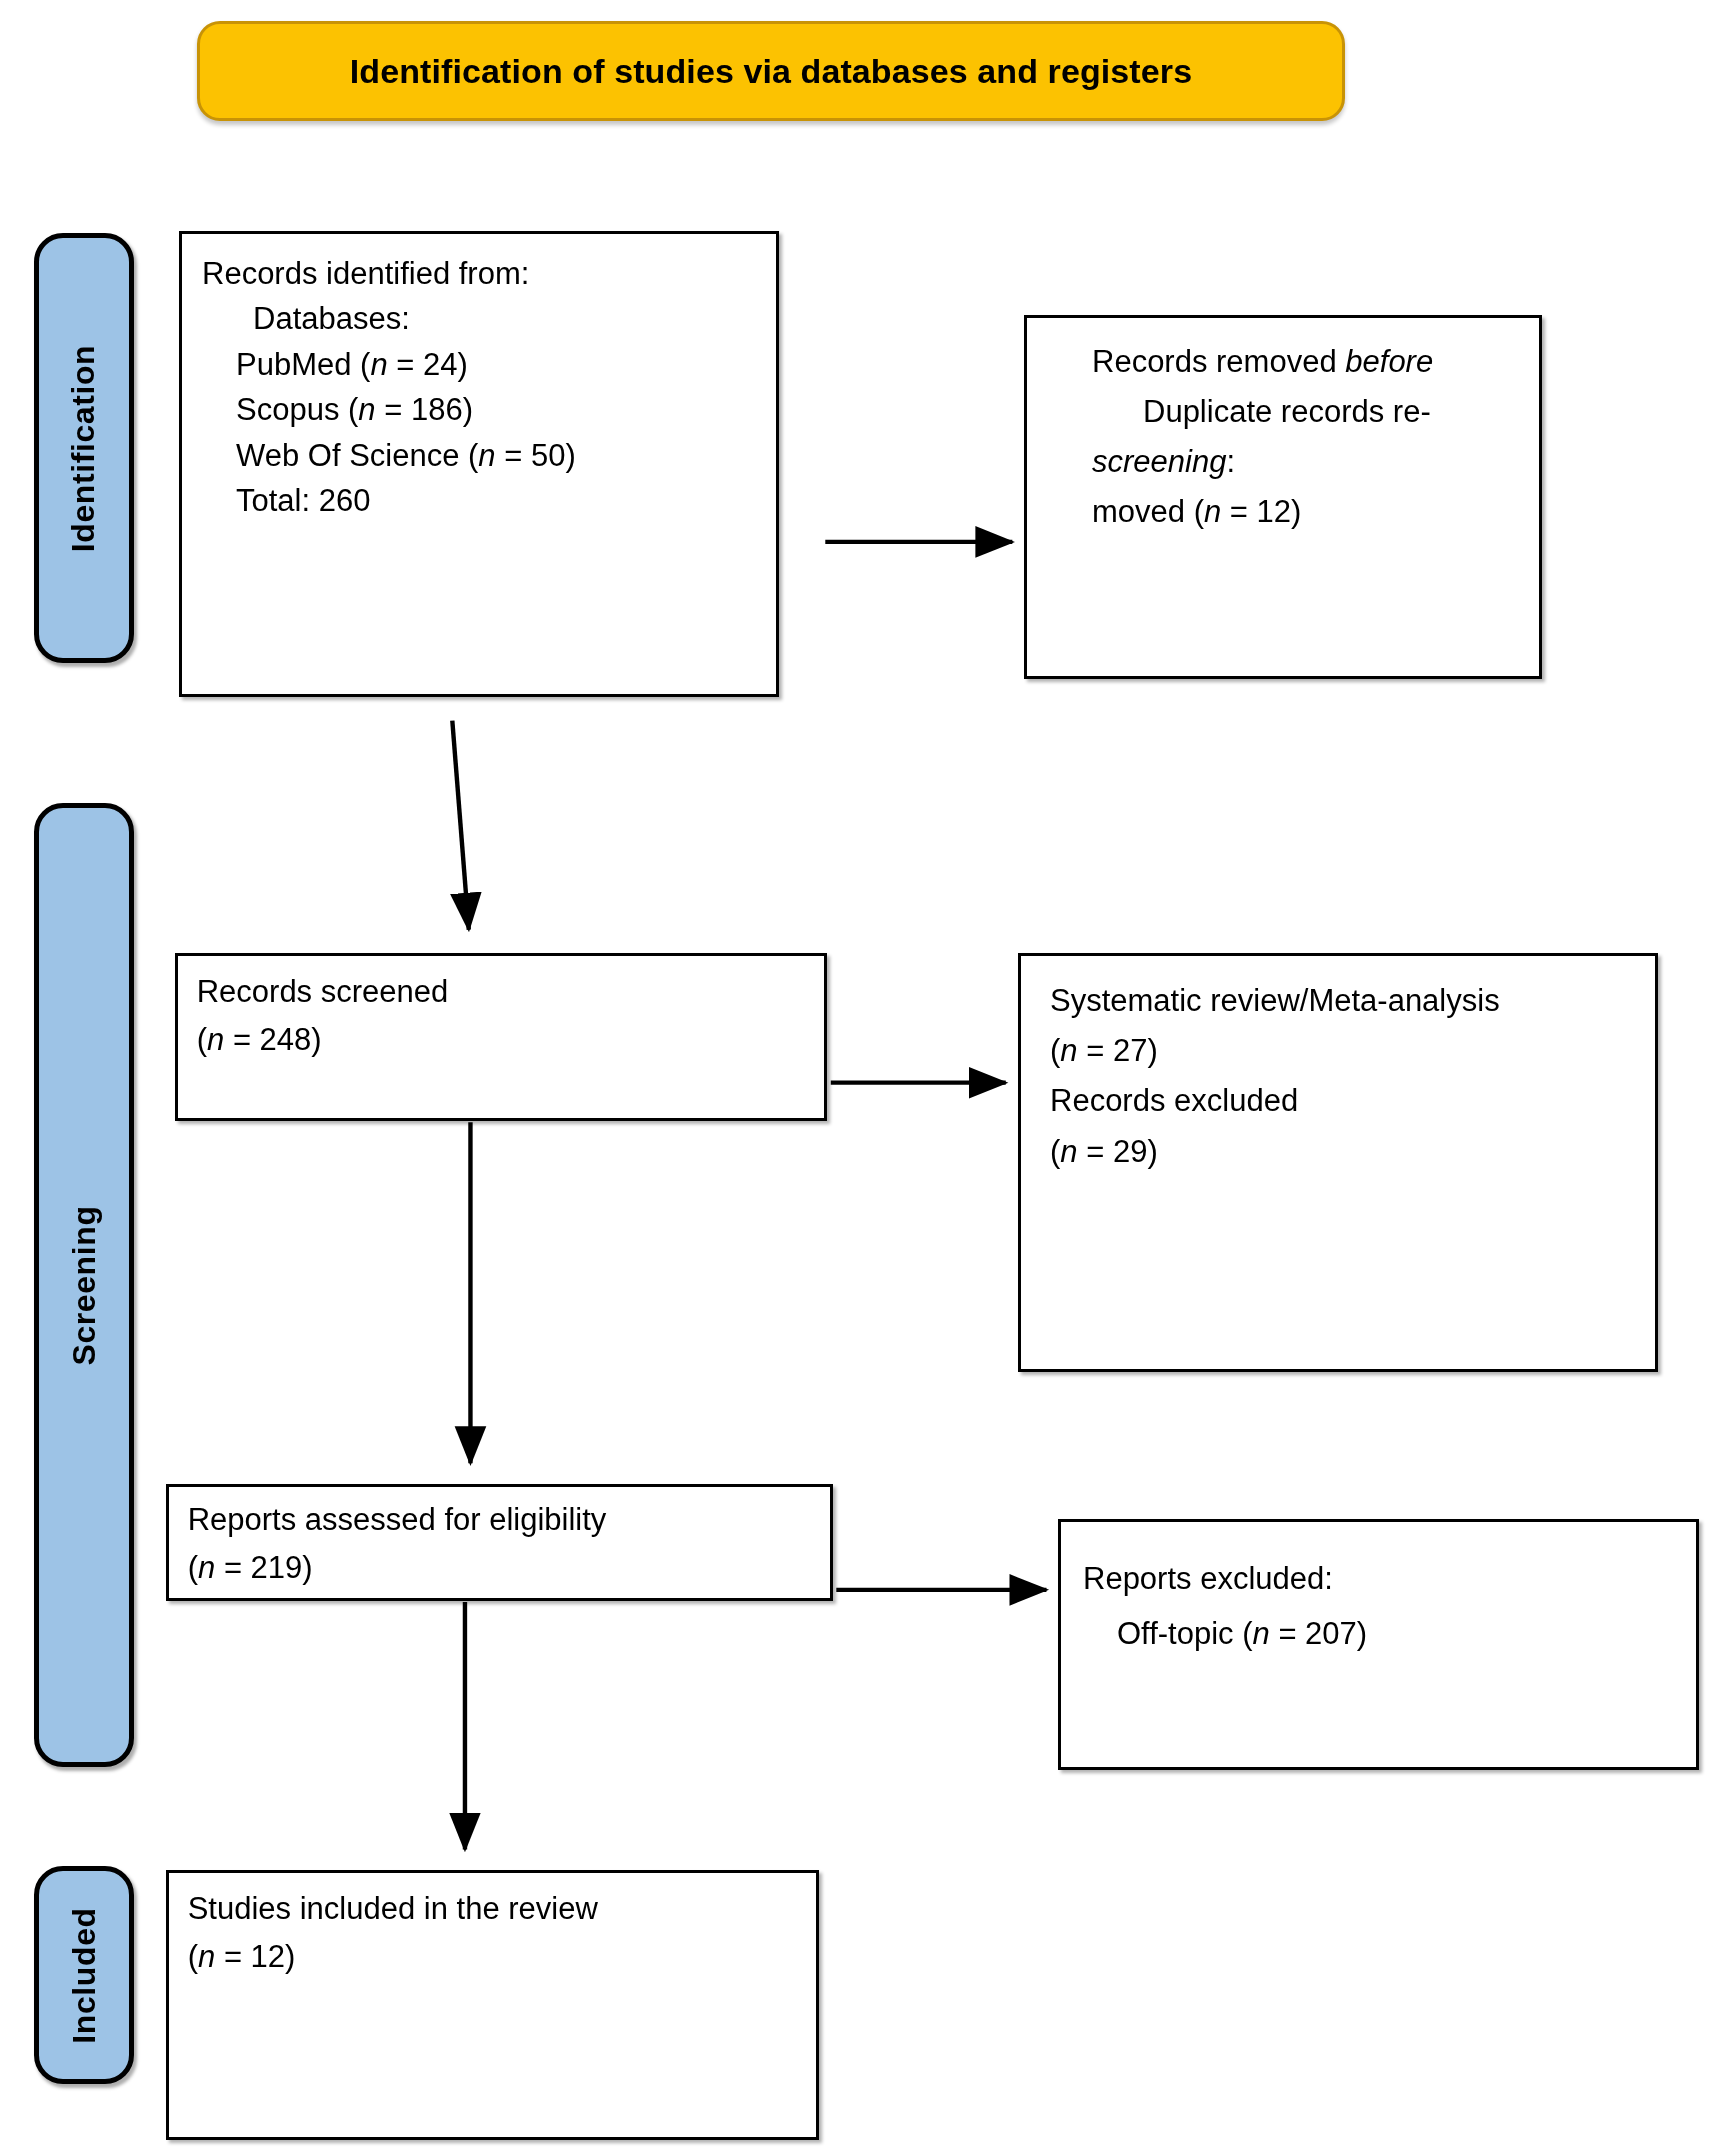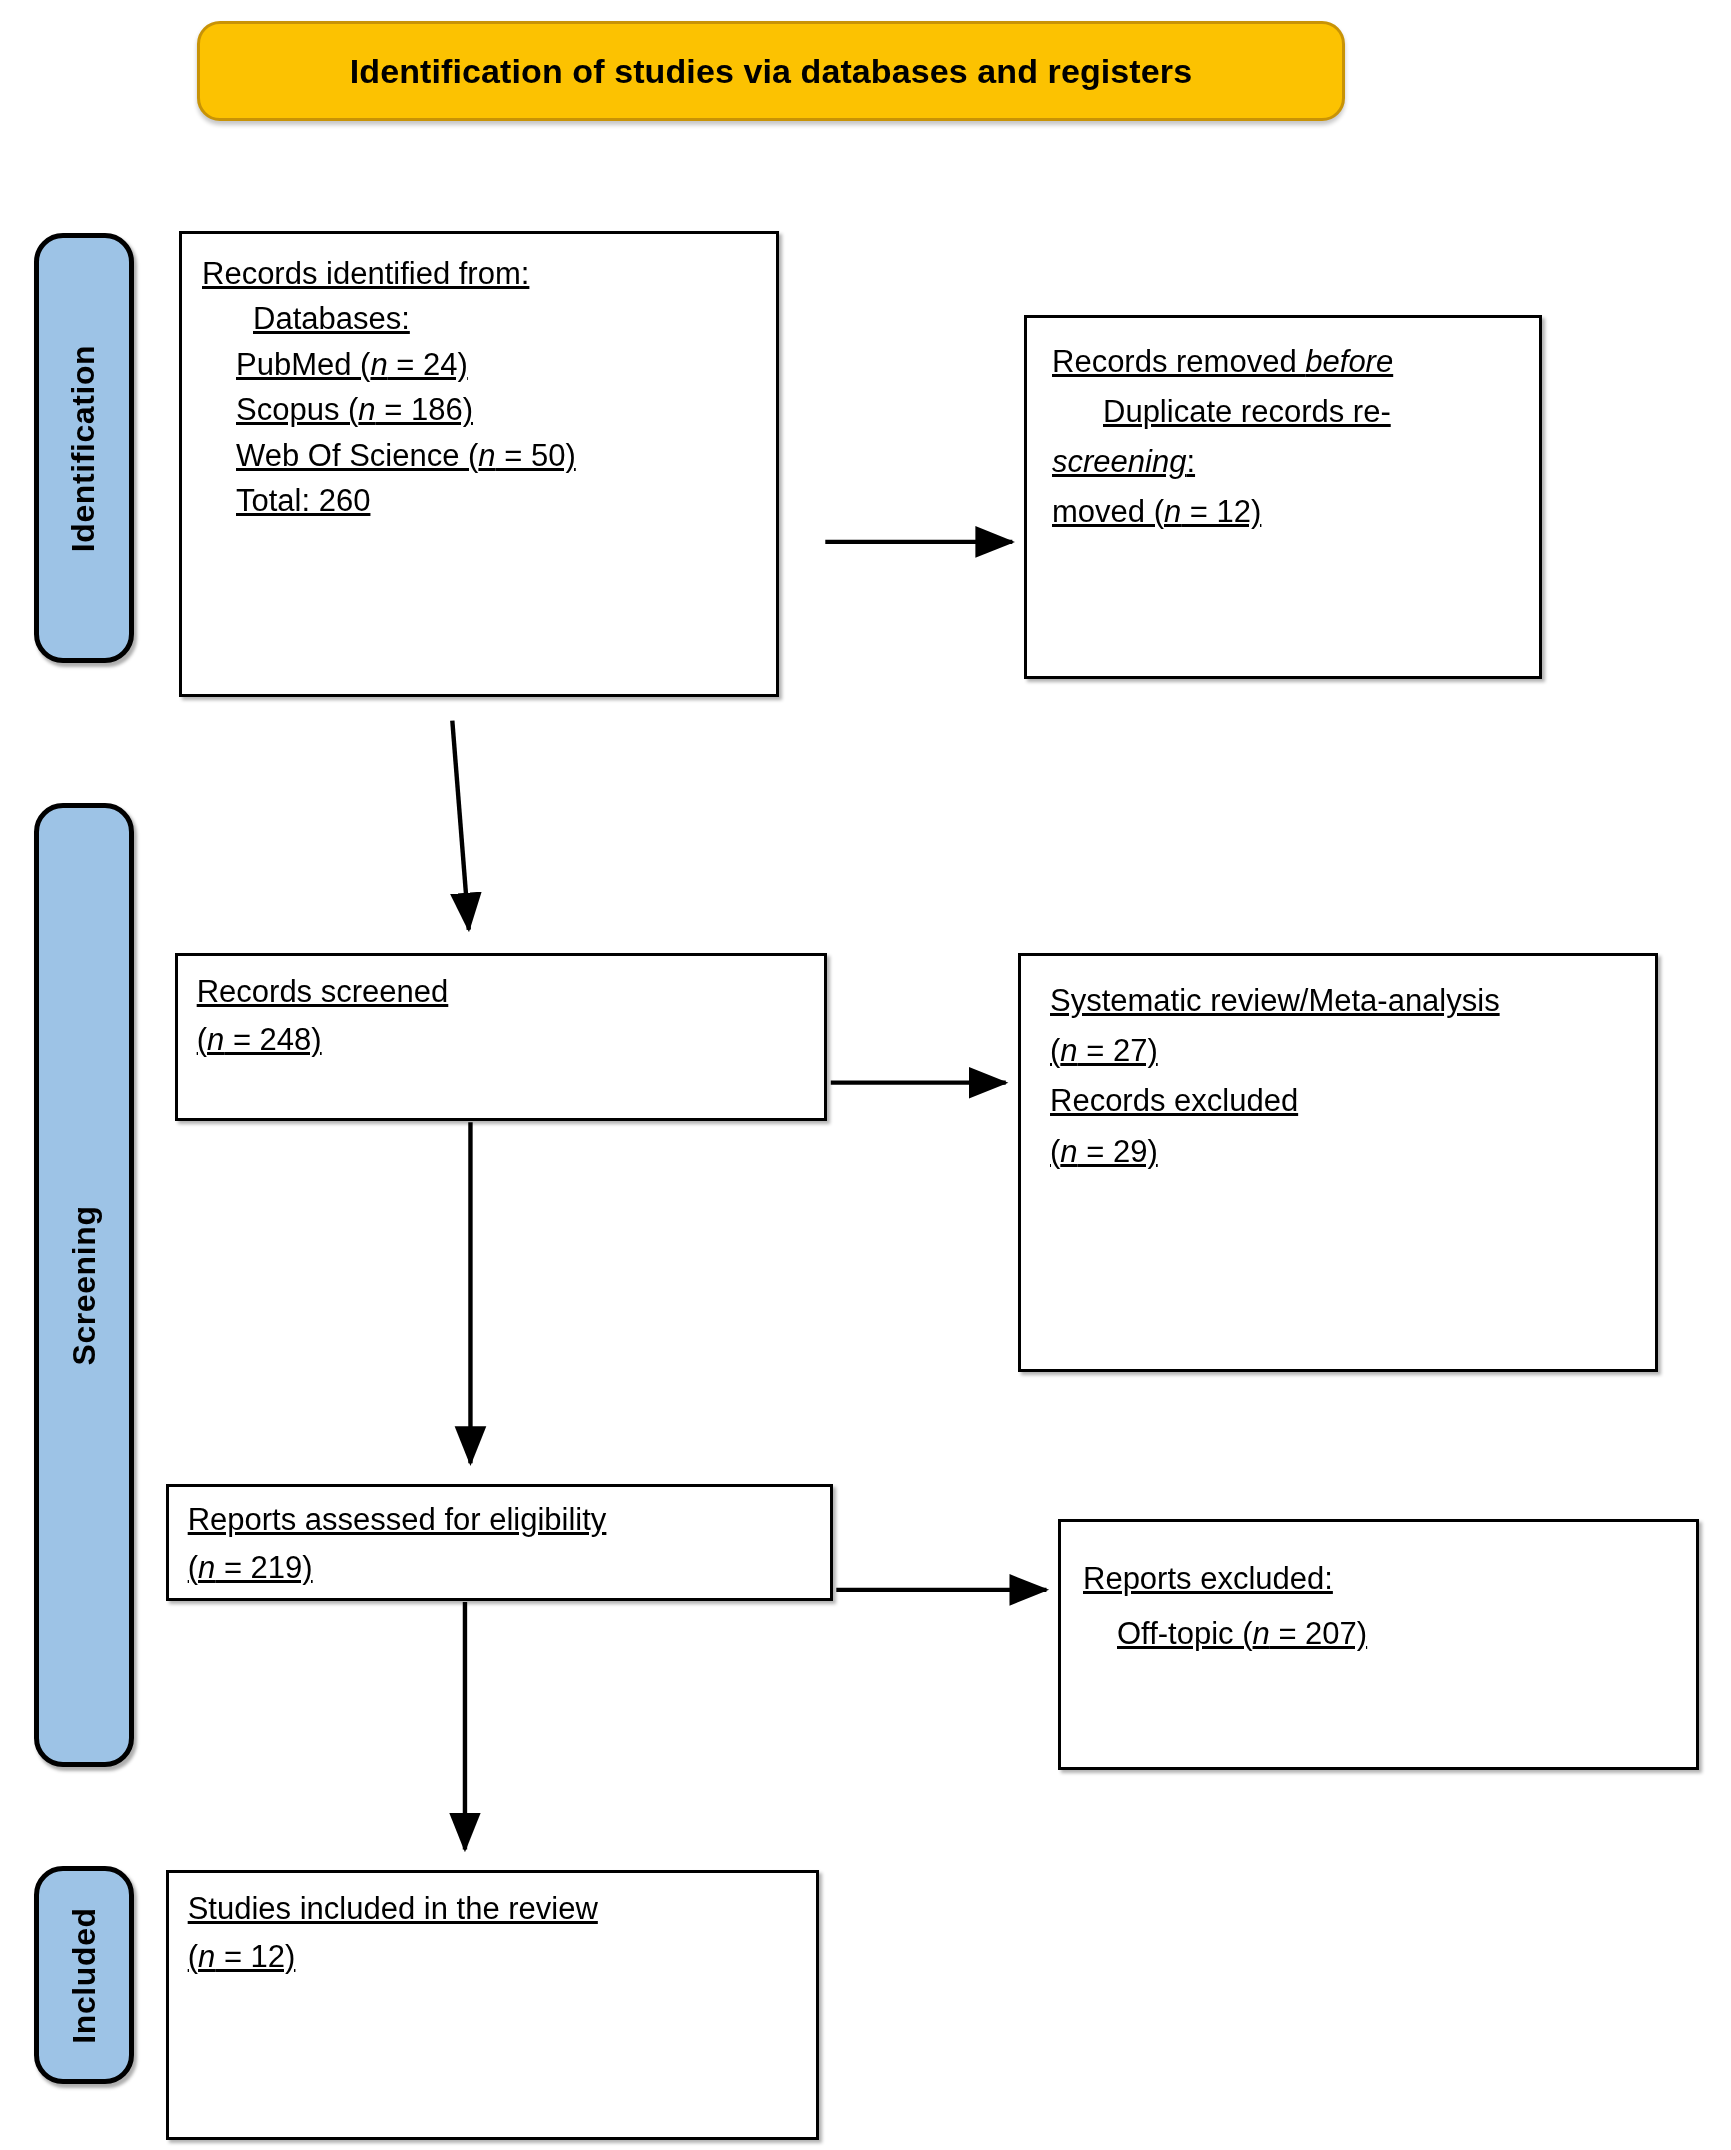--- a/index.html
+++ b/index.html
@@ -71,36 +71,35 @@
     background: #ffffff;
     border: 3.3px solid #000000;
     box-sizing: border-box;
     box-shadow: 2.8px 3.3px 3.3px rgba(0,0,0,0.30);
   }
   .pbox .inner {
     padding: 14.3px 18.7px;
     font-size: 31px;
     line-height: 1.48;
     color: #000000;
-    text-decoration: underline;
   }
   .pbox .line { white-space: nowrap; }
   .pbox .indent { padding-left: 51px; }
   .pbox .indent-sm { padding-left: 34px; }
   .it { font-style: italic; }
 
   #box-identified      { left: 179px;  top: 231px;  width: 600px; height: 466px; }
   #box-removed         { left: 1024px; top: 315px;  width: 518px;  height: 364px; }
   #box-screened        { left: 175px;  top: 953px; width: 652px; height: 168px; }
   #box-excluded-screen { left: 1018px; top: 953px; width: 640px; height: 419px; }
   #box-eligibility     { left: 166px;  top: 1484px; width: 667px; height: 117px; }
   #box-excluded-report { left: 1058px; top: 1519px; width: 641px; height: 251px; }
   #box-included        { left: 166px;  top: 1870px; width: 653px; height: 270px; }
 
-  #box-removed .inner         { padding: 18.7px 23px 18.7px 25px; line-height: 1.62; }
+  #box-removed .inner         { padding: 18.7px 23px 18.7px 25px; line-height: 1.62; margin-left: 40px; }
   #box-excluded-screen .inner { padding: 20px 29px; line-height: 1.62; }
   #box-excluded-report .inner { padding: 29px 22px; line-height: 1.78; }
   #box-screened .inner        { padding: 12px 18.7px; line-height: 1.55; }
   #box-eligibility .inner     { padding: 8.8px 18.7px; line-height: 1.55; }
   #box-included .inner        { padding: 12px 18.7px; line-height: 1.55; }
   #box-identified .inner      { padding: 16.5px 20px; line-height: 1.47; }
 
   
   #connectors {
     position: absolute;

